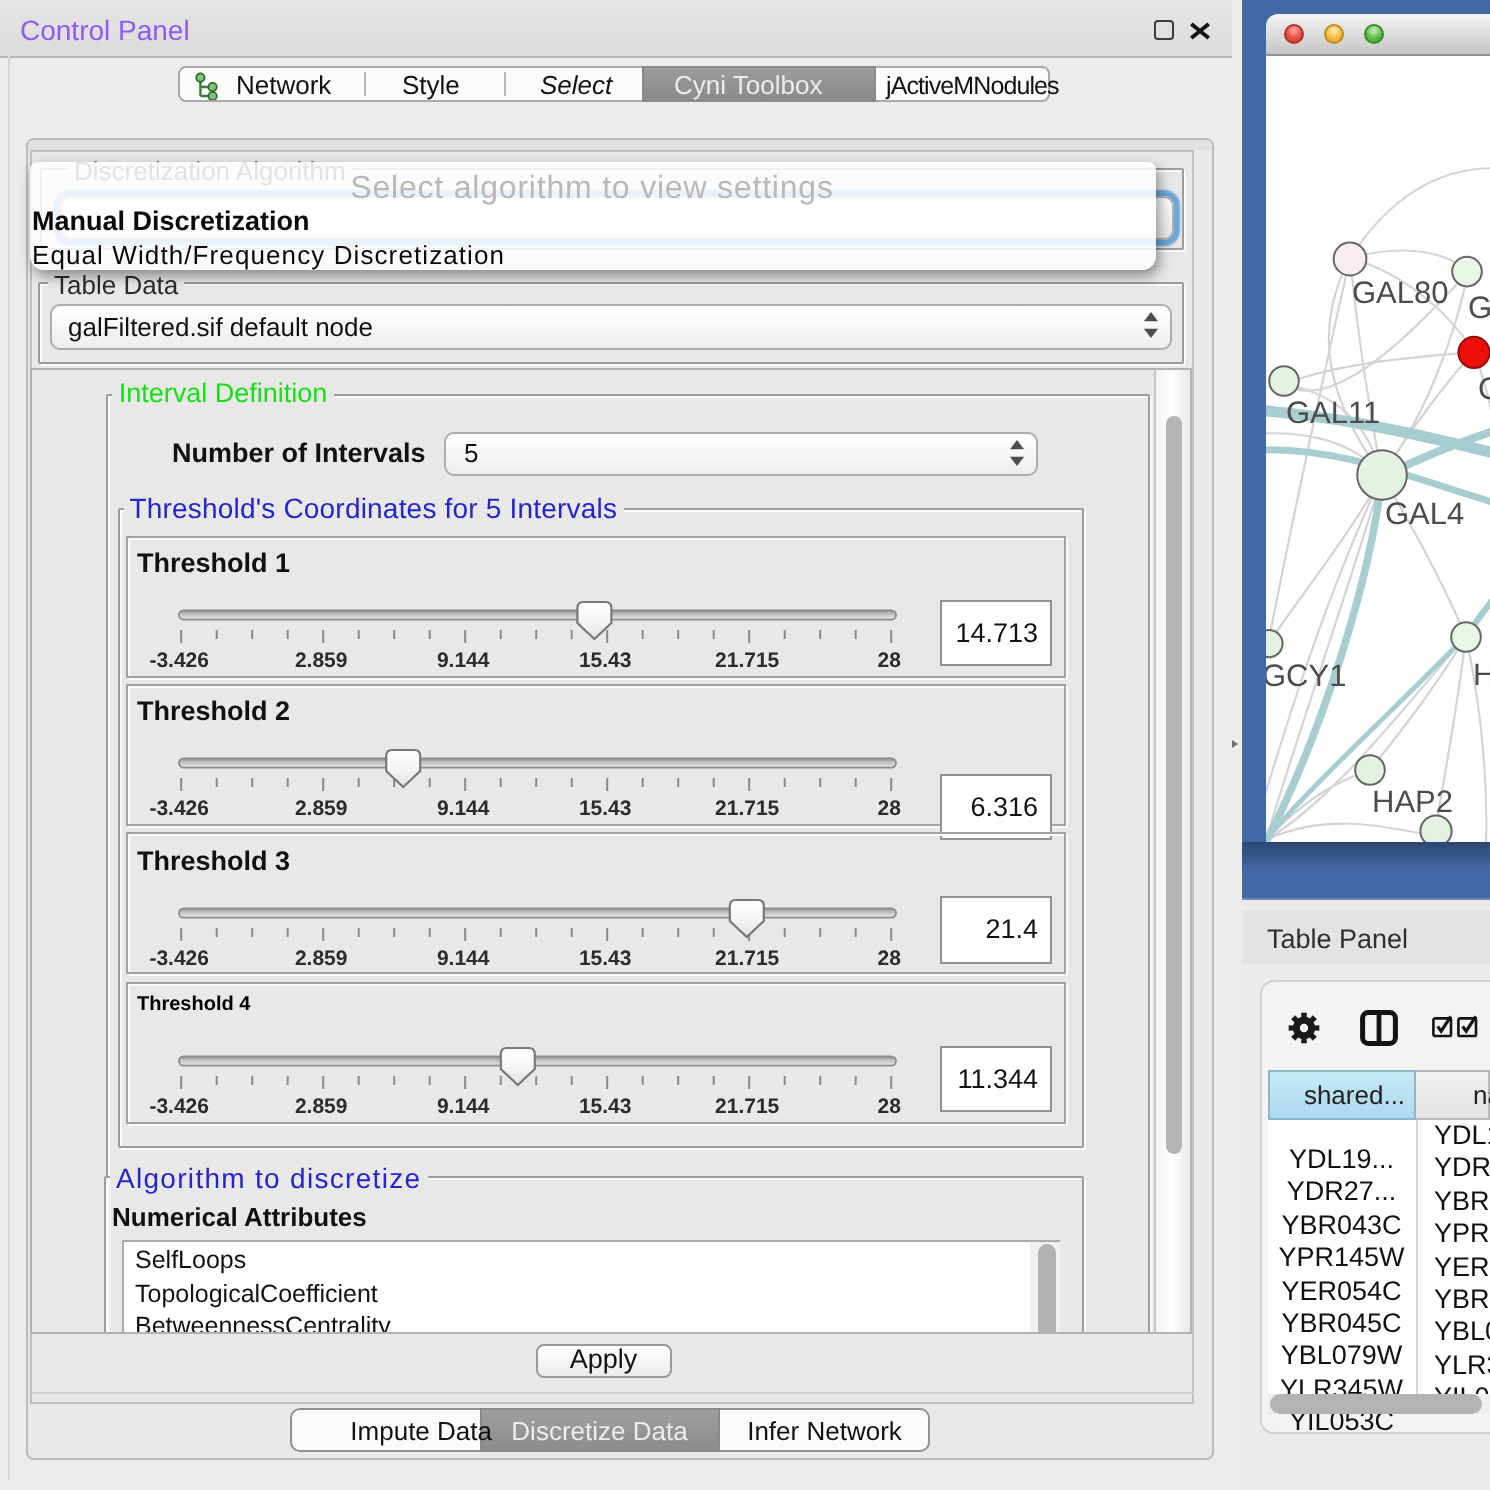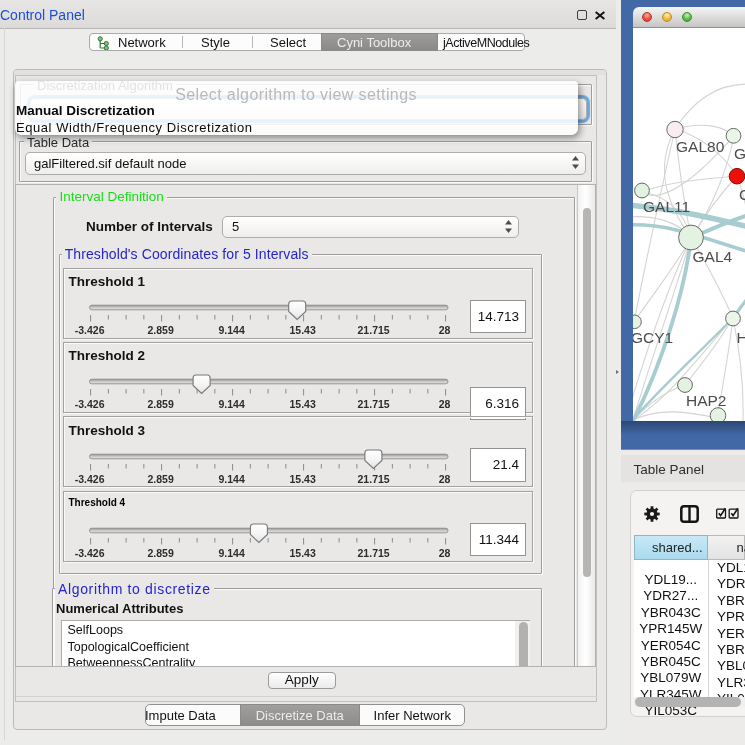--- a/index.html
+++ b/index.html
@@ -5,39 +5,39 @@
   html,body{margin:0;padding:0;}
   body{width:745px;height:745px;position:relative;overflow:hidden;
        font-family:"Liberation Sans",sans-serif;background:#ececeb;}
   .abs{position:absolute;}
   .grouptitle{position:absolute;background:#e9e8e7;padding:0 3px;line-height:13px;}
 </style>
 </head>
 <body>
 
 <div class="abs" style="left:0;top:0;width:616px;height:28px;background:linear-gradient(#e7e6e5,#dcdbda);border-bottom:1px solid #b7b6b5;"></div>
-<div class="abs" style="left:0;top:6.5px;font-size:14px;color:#1d4ed8;">Control Panel</div>
+<div class="abs" style="left:10px;top:6.5px;font-size:14px;color:#8b5cf6;">Control Panel</div>
 <div class="abs" style="left:577px;top:10px;width:8px;height:8px;border:1.6px solid #3c3c3c;border-radius:2px;"></div>
 <svg class="abs" style="left:594.5px;top:11px;" width="10" height="9" viewBox="0 0 10 9">
  <path d="M1.3 0.3 L5 3.2 L8.7 0.3 L10 1.7 L6.5 4.5 L10 7.3 L8.7 8.7 L5 5.8 L1.3 8.7 L0 7.3 L3.5 4.5 L0 1.7 Z" fill="#141414"></path>
 </svg>
 
 <div class="abs" style="left:89px;top:33px;width:436px;height:18px;background:#fcfcfc;border:1px solid #a9a9a9;border-radius:4px;box-sizing:border-box;"></div>
 <div class="abs" style="left:320.5px;top:33px;width:117px;height:18px;background:linear-gradient(#9d9c9b,#8b8a89);border:1px solid #8a8a8a;box-sizing:border-box;"></div>
 <div class="abs" style="left:181.5px;top:36px;width:1px;height:12px;background:#b8b8b8;"></div>
 <div class="abs" style="left:252px;top:36px;width:1px;height:12px;background:#b8b8b8;"></div>
 <svg class="abs" style="left:97px;top:35.5px;" width="13" height="14" viewBox="0 0 13 14">
   <path d="M3.2 4 L3.2 12 M3.2 7.5 L9.3 7.5 M3.2 12 L9.3 12" stroke="#3a7a3a" stroke-width="1.2" fill="none"></path>
   <circle cx="3.2" cy="2.8" r="2.1" fill="#7cc47c" stroke="#2f6b2f" stroke-width="0.9"></circle>
   <circle cx="9.3" cy="7.5" r="2.1" fill="#7cc47c" stroke="#2f6b2f" stroke-width="0.9"></circle>
   <circle cx="9.3" cy="12" r="2.1" fill="#7cc47c" stroke="#2f6b2f" stroke-width="0.9"></circle>
 </svg>
 <div class="abs" style="left:118px;top:35px;font-size:13px;color:#111;">Network</div>
 <div class="abs" style="left:201px;top:35px;font-size:13px;color:#111;">Style</div>
-<div class="abs" style="left:270px;top:35px;font-size:13px;color:#111;">Select</div>
+<div class="abs" style="left:270px;top:35px;font-size:13px;color:#111;font-style:italic;">Select</div>
 <div class="abs" style="left:337px;top:35px;font-size:13px;color:#ececec;">Cyni Toolbox</div>
 <div class="abs" style="left:443px;top:35.5px;font-size:12.5px;letter-spacing:-0.45px;color:#111;">jActiveMNodules</div>
 
 <div class="abs" style="left:12.7px;top:68.7px;width:594.8px;height:661.3px;background:#e9e8e7;border:1px solid #bcbbba;border-radius:4px;box-sizing:border-box;"></div>
 <div class="abs" style="left:13.7px;top:69.7px;width:592.8px;height:5px;background:#e2e1e0;border-radius:3px 3px 0 0;"></div>
 
 <div class="abs" style="left:15.3px;top:74.5px;width:581.7px;height:627px;border:1px solid #c1c0bf;box-sizing:border-box;"></div>
 
 <div class="abs" style="left:20px;top:84px;width:572.3px;height:41px;border:1px solid #9e9d9c;border-radius:1px;box-sizing:border-box;box-shadow:inset 1px 1px 0 #fafaf9, 1px 1px 0 #fafaf9;"></div>
 <div class="grouptitle" style="left:34px;top:79px;font-size:13px;color:#3f3f3f;">Discretization Algorithm</div>
@@ -284,21 +284,21 @@
 
 </div>
 </div>
 
 <div class="abs" style="left:268px;top:672px;width:67.5px;height:16.5px;background:linear-gradient(#ffffff,#ecebeb);border:1px solid #9b9a99;border-radius:4px;box-sizing:border-box;text-align:center;font-size:13.5px;color:#111;line-height:14.5px;">Apply</div>
 <div class="abs" style="left:16px;top:695.5px;width:581px;height:1px;background:#d2d1d0;"></div>
 
 <div class="abs" style="left:145px;top:704px;width:319.5px;height:22px;background:#fbfbfb;border:1px solid #909090;border-radius:5px;box-sizing:border-box;"></div>
 <div class="abs" style="left:239.5px;top:704px;width:120.5px;height:22px;background:linear-gradient(#a09f9e,#8d8c8b);border:1px solid #8a8a8a;box-sizing:border-box;"></div>
 <div class="abs" style="left:145px;top:704px;width:319.5px;height:22px;font-size:13px;">
-  <span style="position:absolute;left:0;top:4px;width:101px;text-align:left;color:#111;">Impute Data</span>
+  <span style="position:absolute;left:0;top:4px;width:101px;text-align:right;color:#111;">Impute Data</span>
   <span style="position:absolute;left:94.5px;top:4px;width:120.5px;text-align:center;color:#ececec;">Discretize Data</span>
   <span style="position:absolute;left:215px;top:4px;width:104.5px;text-align:center;color:#111;">Infer Network</span>
 </div>
 
 <div class="abs" style="left:15px;top:80.5px;width:562.6px;height:54.2px;background:rgba(255,255,255,0.85);border-radius:4px 4px 7px 7px;box-shadow:1.5px 3px 7px rgba(0,0,0,0.42);z-index:30;"></div>
 <div class="abs" style="left:15px;top:85.5px;width:562px;text-align:center;font-size:16px;letter-spacing:0.4px;color:#b9b9b9;z-index:31;">Select algorithm to view settings</div>
 <div class="abs" style="left:16px;top:103px;font-size:13.5px;font-weight:bold;color:#0a0a0a;z-index:31;">Manual Discretization</div>
 <div class="abs" style="left:16px;top:119.5px;font-size:13px;letter-spacing:0.55px;color:#0a0a0a;z-index:31;">Equal Width/Frequency Discretization</div>
 
 <div class="abs" style="left:3.5px;top:28px;width:1px;height:712px;background:#d7d6d5;"></div>

